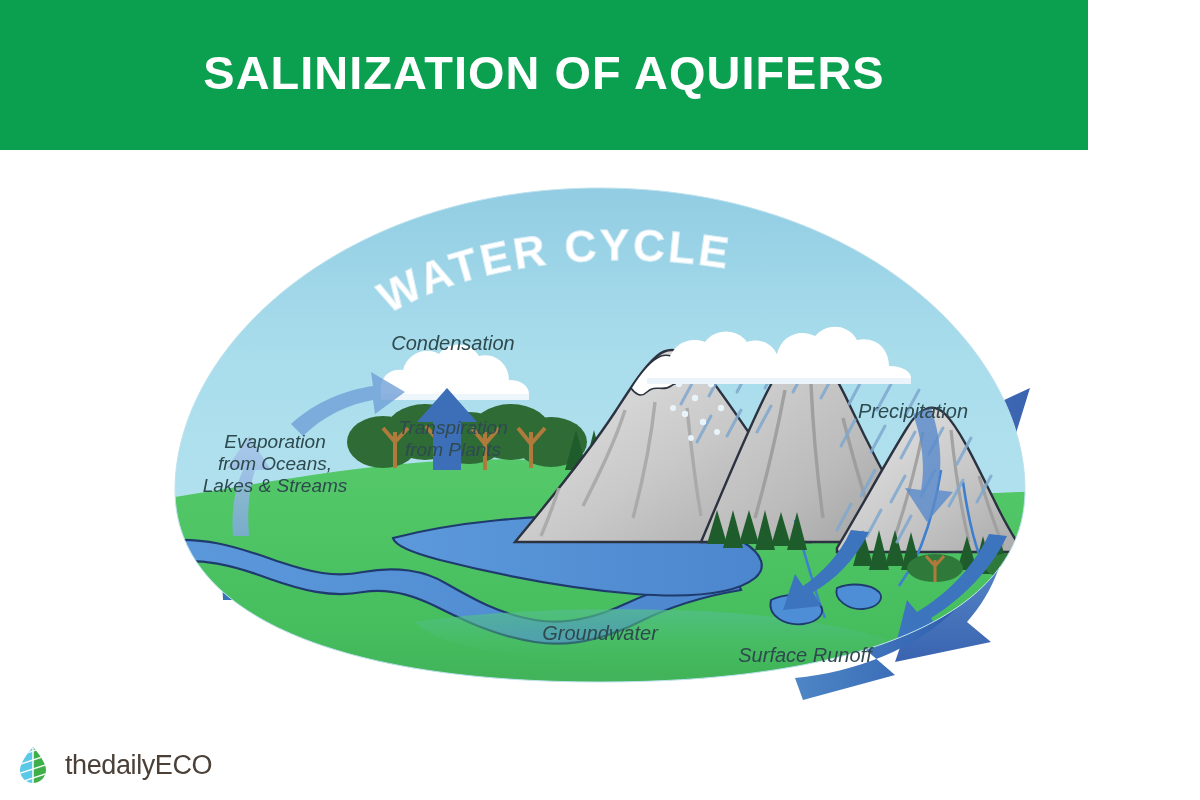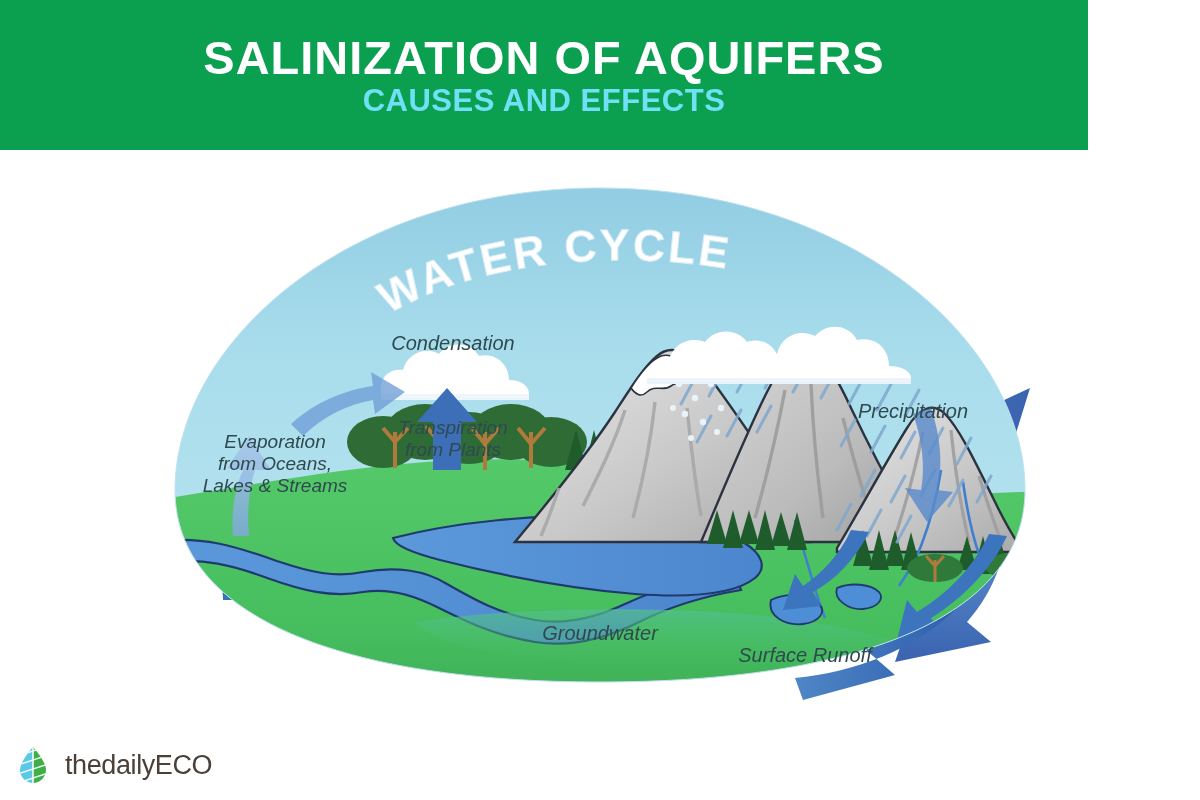--- a/index.html
+++ b/index.html
@@ -58,21 +58,20 @@
     font-family:"Liberation Sans", sans-serif;
     line-height:1;
     white-space:nowrap;
   }
 </style>
 </head>
 <body>
 
 <div class="header">
   <div class="header-title">SALINIZATION OF AQUIFERS</div>
-  <div class="header-subtitle">CAUSES AND EFFECTS</div>
 </div>
 
 <div class="stage">
   <div class="figure">
     <svg class="svg-diagram" viewBox="0 0 1010 530" xmlns="http://www.w3.org/2000/svg">
       <defs>
 
         <linearGradient id="gRingL" x1="0" y1="0" x2="1" y2="1">
           <stop offset="0%" stop-color="#5E9BD4"></stop>
           <stop offset="45%" stop-color="#3A6FB5"></stop>

